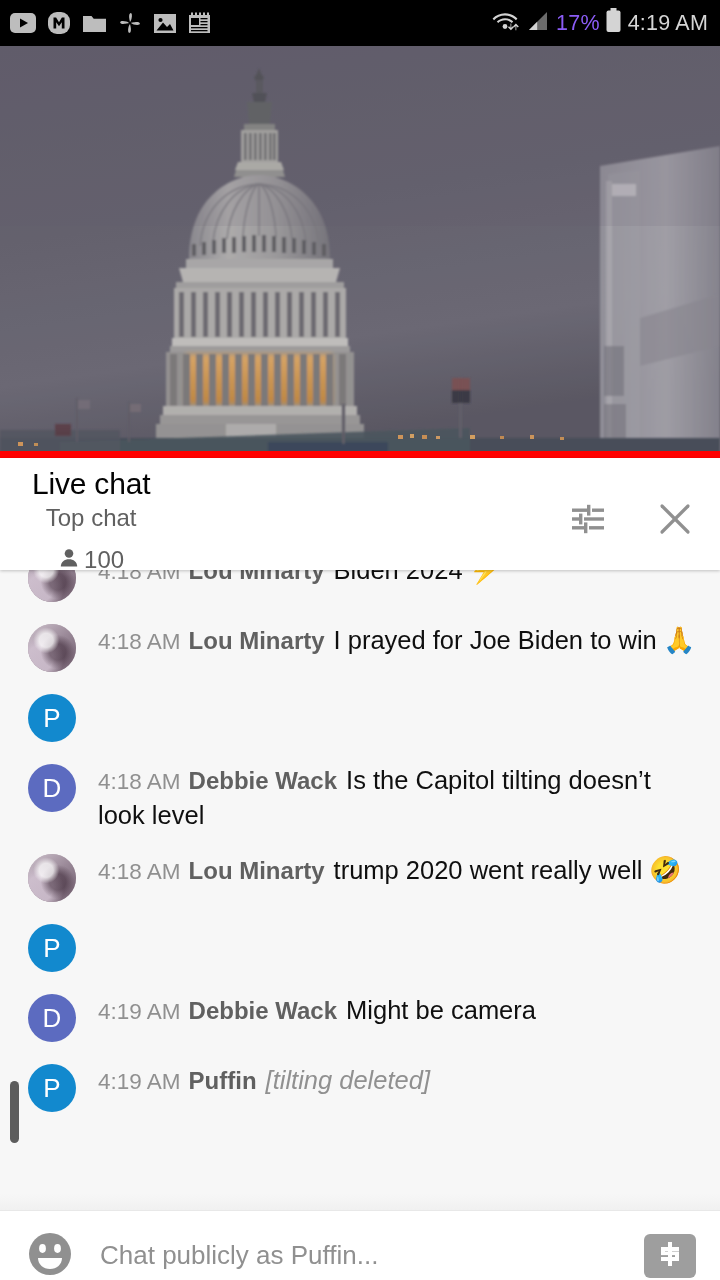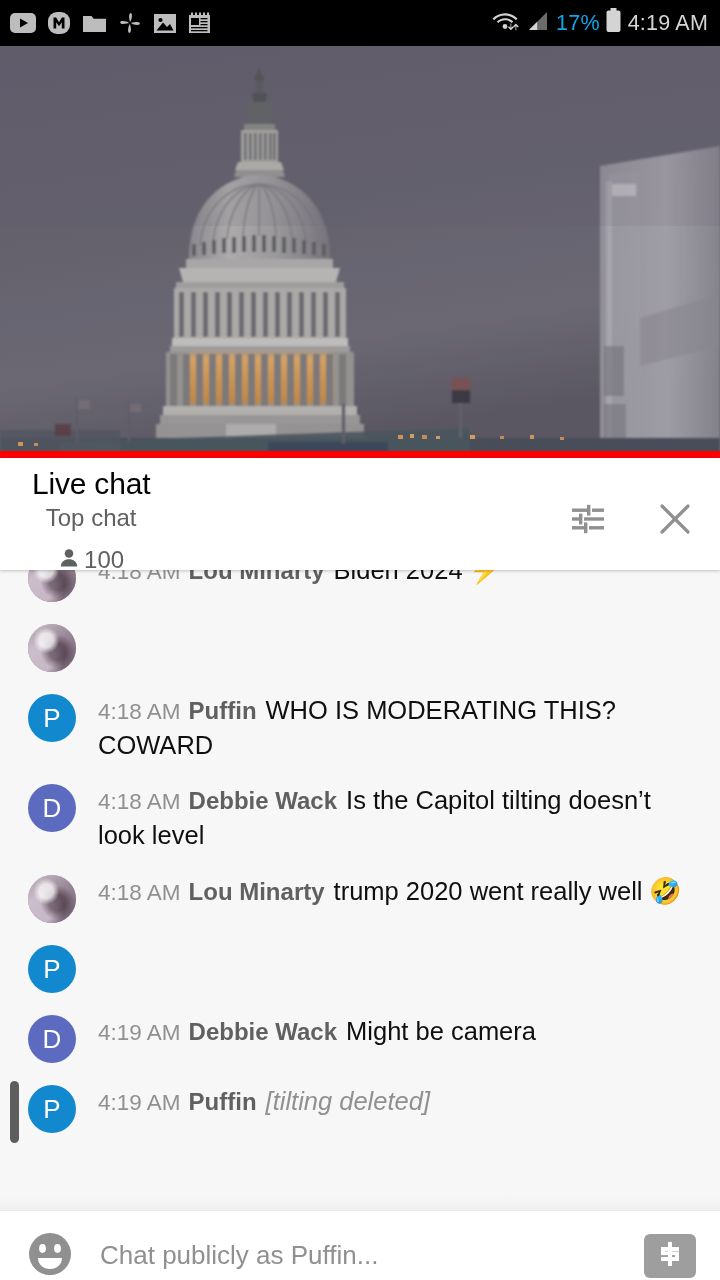--- a/index.html
+++ b/index.html
@@ -18,21 +18,21 @@
     padding:0 12px 0 10px;
     position:relative;
   }
   #status-left { display:flex; align-items:center; gap:11px; }
   #status-right {
     margin-left:auto; display:flex; align-items:center; gap:5px;
     color:#d4d4d4; font-size:21px; letter-spacing:.2px;
   }
   .sicon { display:block; fill:#bdbdbd; }
   .sicon-bright { fill:#d4d4d4; }
-  #status-pct { font-size:21.5px; color:#0ea5e9; margin-left:2px; }
+  #status-pct { font-size:21.5px; color:#8b5cf6; margin-left:2px; }
   #status-time { font-size:21.5px; color:#d6d6d6; margin-left:1px; }
 
   
   #video-player {
     position:relative; width:720px; height:412px; overflow:hidden;
     background:#4b4a58;
   }
   #video-frame { position:absolute; inset:0; }
   #progress-bar { position:absolute; left:0; bottom:0; height:7px; width:100%; background:#ff0000; }
 
@@ -437,24 +437,24 @@
 </div>
 
 <div id="chat-list">
 
   <div class="chat-message clipped">
       <div class="avatar photo"></div>
       <div class="msg-body"><span class="msg-time">4:18 AM</span><span class="msg-author">Lou Minarty</span><span class="msg-text">Biden 2024 </span><span class="emoji">⚡</span></div>
     </div>
     <div class="chat-message">
       <div class="avatar photo"></div>
+      <div class="msg-body"><span class="msg-time">4:18 AM</span><span class="msg-author">Lou Minarty</span><span class="msg-text">I prayed for Joe Biden to win </span><span class="emoji">🙏</span></div>
     </div>
     <div class="chat-message">
       <div class="avatar" style="background: rgb(18, 137, 206);">P</div>
-      <div class="msg-body"><span class="msg-time">4:18 AM</span><span class="msg-author">Puffin</span><span class="msg-text">WHO IS MODERATING THIS? COWARD</span></div>
     </div>
     <div class="chat-message">
       <div class="avatar" style="background: rgb(92, 107, 192);">D</div>
       <div class="msg-body"><span class="msg-time">4:18 AM</span><span class="msg-author">Debbie Wack</span><span class="msg-text">Is the Capitol tilting doesn’t look level</span></div>
     </div>
     <div class="chat-message">
       <div class="avatar photo"></div>
       <div class="msg-body"><span class="msg-time">4:18 AM</span><span class="msg-author">Lou Minarty</span><span class="msg-text">trump 2020 went really well </span><span class="emoji">🤣</span></div>
     </div>
     <div class="chat-message">

